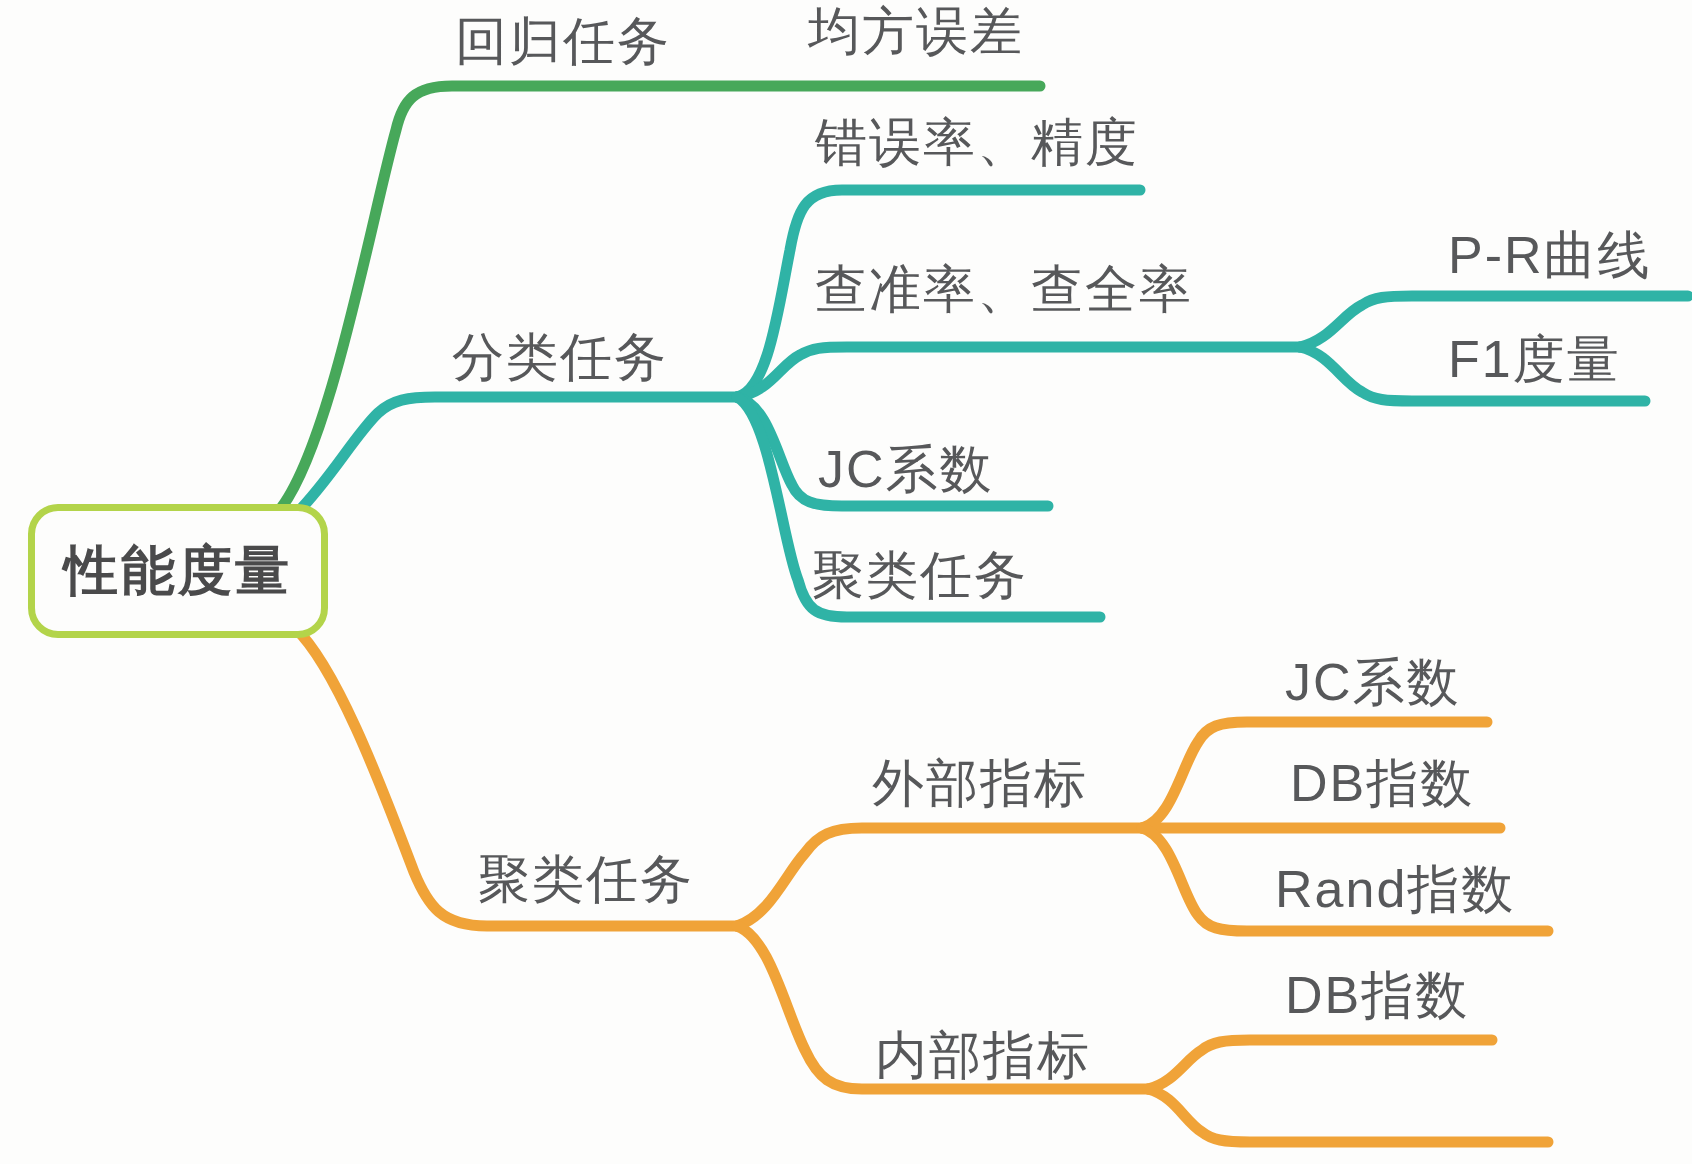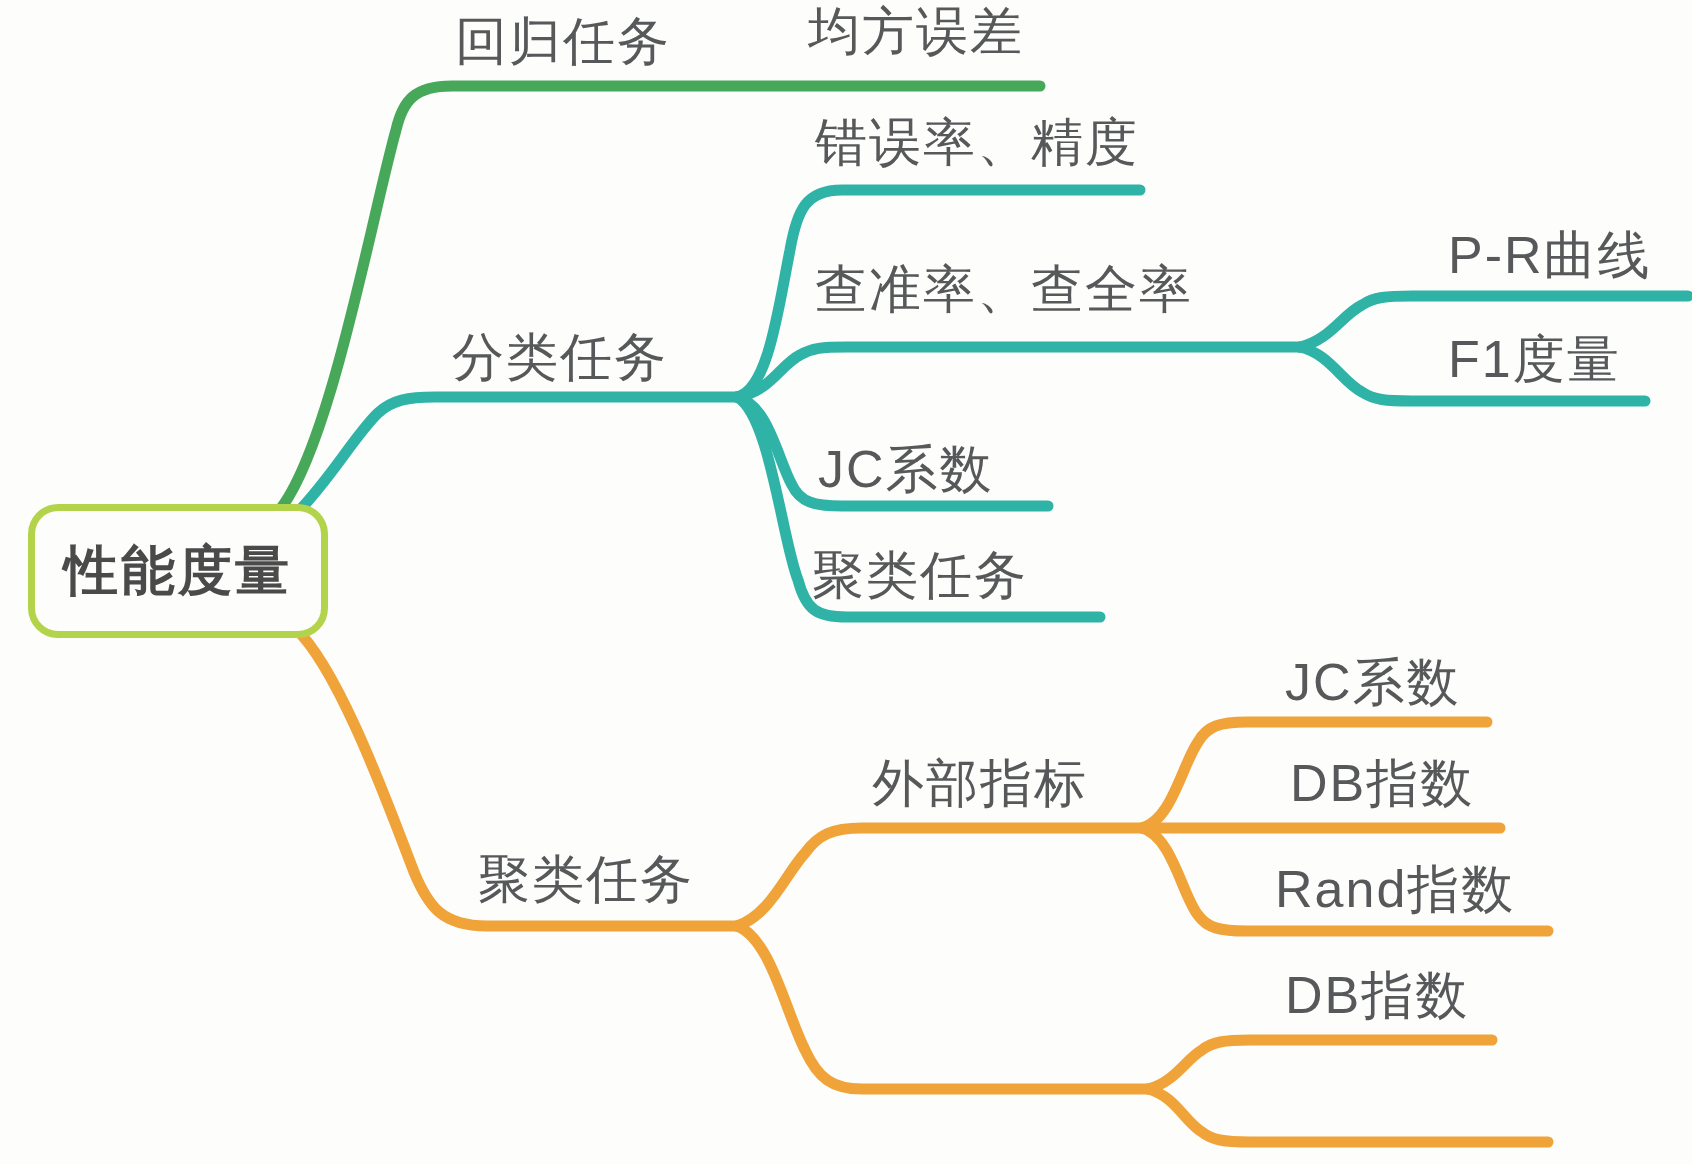--- a/index.html
+++ b/index.html
@@ -99,15 +99,16 @@
   <div class="node-label" style="left:1448px; top:228px;">P-R曲线</div>
   <div class="node-label" style="left:1448px; top:332px;">F1度量</div>
   <div class="node-label" style="left:818px; top:442px;">JC系数</div>
   <div class="node-label" style="left:812px; top:548px;">聚类任务</div>
 
   <div class="node-label" style="left:478px; top:852px;">聚类任务</div>
   <div class="node-label" style="left:872px; top:756px;">外部指标</div>
   <div class="node-label" style="left:1285px; top:655px;">JC系数</div>
   <div class="node-label" style="left:1290px; top:756px;">DB指数</div>
   <div class="node-label" style="left:1275px; top:862px;">Rand指数</div>
+  <div class="node-label" style="left:875px; top:1028px;">内部指标</div>
   <div class="node-label" style="left:1285px; top:968px;">DB指数</div>
 
 </div>
 
 </body></html>

